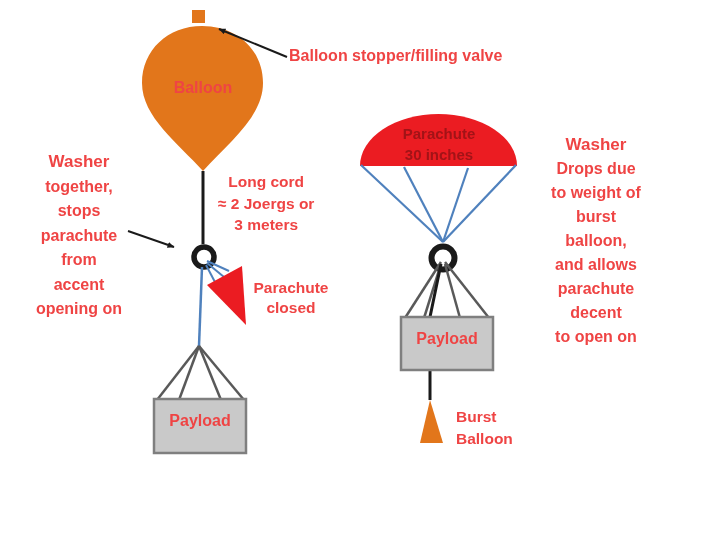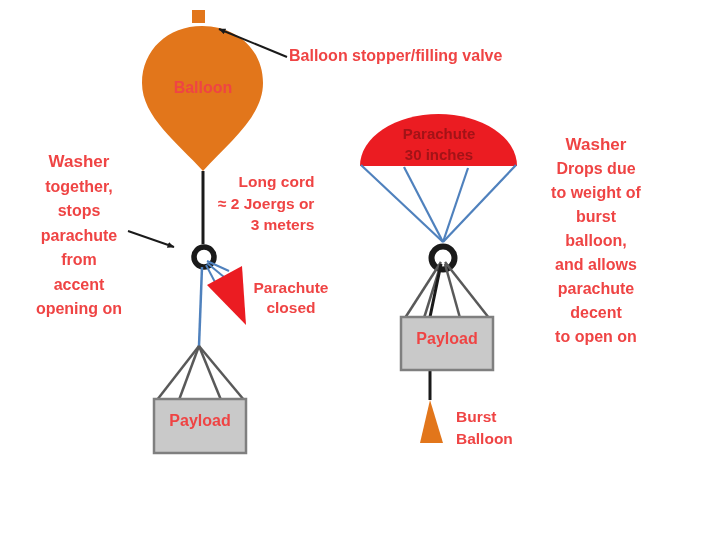--- a/index.html
+++ b/index.html
@@ -7,21 +7,21 @@
     position:relative;width:720px;height:540px;background:#ffffff;overflow:hidden;
     font-family:"Liberation Sans", sans-serif;color:#1a1a1a;
   }
   .diagram-svg{position:absolute;left:0;top:0;width:720px;height:540px;}
   .label{position:absolute;font-weight:700;color:#ef4444;}
   .note{line-height:24px;font-size:16px;}
   .note .title{font-size:17px;}
   .balloon-label{left:160px;top:79px;width:86px;text-align:center;font-size:16px;}
   .valve-label{left:289px;top:47px;font-size:16px;white-space:nowrap;}
   .washer-left-note{left:10px;top:150px;width:138px;text-align:center;line-height:24.5px;}
-  .cord-note{left:218px;top:171px;font-size:15.5px;line-height:21.5px;text-align:right;}
+  .cord-note{left:218px;top:171px;font-size:15.5px;line-height:21.5px;text-align:center;}
   .closed-note{left:241px;top:278px;width:100px;text-align:center;font-size:15.5px;line-height:20px;}
   .payload-left-label{left:154px;top:412px;width:92px;text-align:center;font-size:16px;}
   .canopy-note{left:394px;top:124px;width:90px;text-align:center;font-size:15px;line-height:20.5px;color:#a21317;}
   .washer-right-note{left:534px;top:133px;width:124px;text-align:center;line-height:24px;}
   .payload-right-label{left:401px;top:330px;width:92px;text-align:center;font-size:16px;}
   .burst-note{left:456px;top:406px;font-size:15.5px;line-height:22px;text-align:left;}
 </style>
 </head>
 <body>
 

